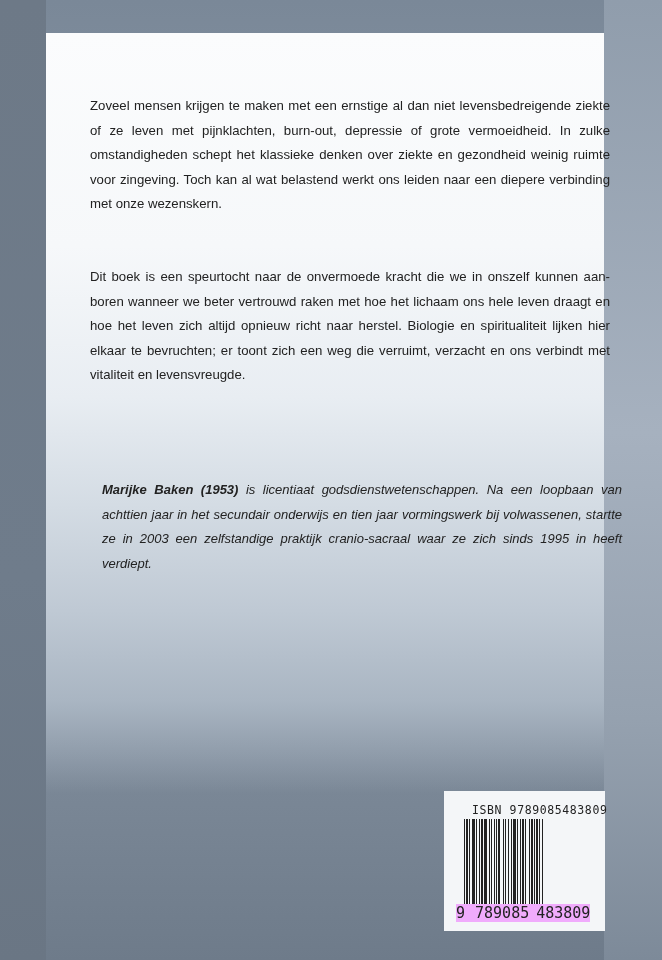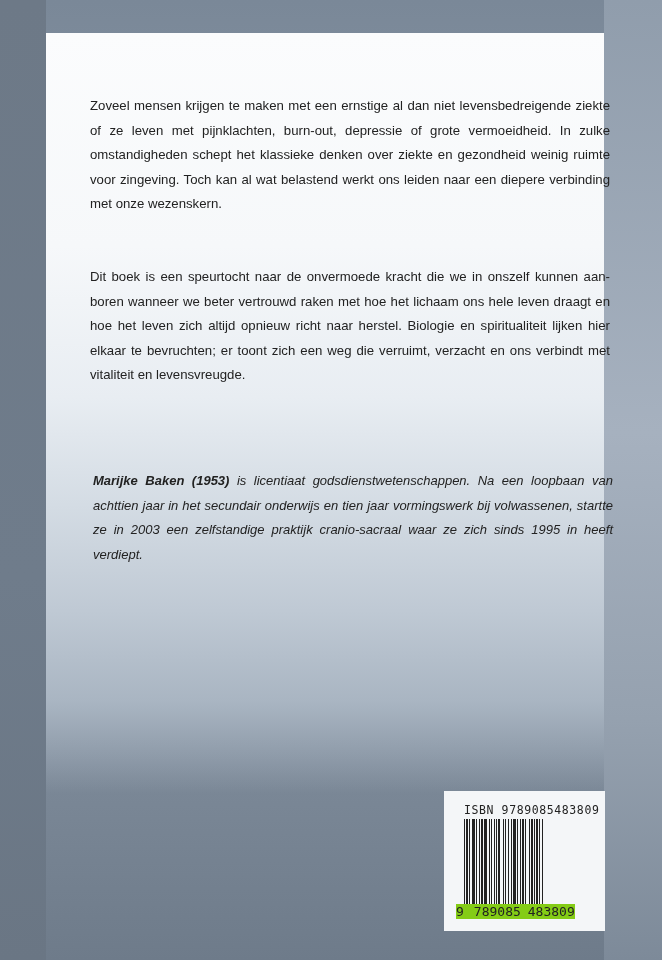--- a/index.html
+++ b/index.html
@@ -30,52 +30,52 @@
   }
   .p1 { top:94px; }
   .p2 { top:265px; }
   .bio { top:466px; font-style:italic; font-size:13px; }
   .bio b { font-weight:bold; }
   .barcode-box {
     position:absolute; left:444px; top:791px; width:161px; height:140px;
     background:#f4f6f8;
   }
   .isbn-label {
-    position:absolute; left:20px; top:12px;
+    position:absolute; left:28px; top:12px;
     font-family:"DejaVu Sans Mono", monospace; font-size:11.5px; color:#222;
     letter-spacing:0.6px; white-space:nowrap;
   }
   .bars {
     position:absolute; left:20px; top:28px; width:124px; height:96px;
     display:flex; align-items:flex-start;
   }
   .bar { height:86px; background:#222; }
   .bar.tall { height:96px; }
   .gap { height:86px; }
   .digits {
     position:absolute; left:12px; top:113px;
-    font-family:"DejaVu Sans Mono", monospace; font-size:13px; color:#222;
-    white-space:nowrap; background:#84cc16;
+    font-family:"DejaVu Sans Mono", monospace; font-size:15px; color:#222;
+    white-space:nowrap; background:#f0abfc;
   }
   .digits span { display:inline-block; }
   .d-first { margin-right:10px; }
   .d-mid { margin-right:7px; }
 </style>
 </head>
 <body>
 
 <div class="bg-left"></div>
 <div class="bg-right"></div>
 
 <div class="panel"></div>
 
 <p class="text-block p1" style="margin:0">Zoveel mensen krijgen te maken met een ernstige al dan niet levensbedreigende ziekte of ze leven met pijnklachten, burn-out, depressie of grote vermoeidheid. In zulke omstandigheden schept het klassieke denken over ziekte en gezondheid weinig ruimte voor zingeving. Toch kan al wat belastend werkt ons leiden naar een diepere verbinding met onze wezenskern.</p>
 <p class="text-block p2" style="margin:0">Dit boek is een speurtocht naar de onvermoede kracht die we in onszelf kunnen aan-boren wanneer we beter vertrouwd raken met hoe het lichaam ons hele leven draagt en hoe het leven zich altijd opnieuw richt naar herstel. Biologie en spiritualiteit lijken hier elkaar te bevruchten; er toont zich een weg die verruimt, verzacht en ons verbindt met vitaliteit en levensvreugde.</p>
 
-<p class="text-block bio" style="margin:3px"><b>Marijke Baken (1953)</b><span> is licentiaat godsdienstwetenschappen. Na een loopbaan van achttien jaar in het secundair onderwijs en tien jaar vormingswerk bij volwassenen, startte ze in 2003 een zelfstandige praktijk cranio-sacraal waar ze zich sinds 1995 in heeft verdiept.</span></p>
+<p class="text-block bio" style="margin:12px"><b>Marijke Baken (1953)</b><span> is licentiaat godsdienstwetenschappen. Na een loopbaan van achttien jaar in het secundair onderwijs en tien jaar vormingswerk bij volwassenen, startte ze in 2003 een zelfstandige praktijk cranio-sacraal waar ze zich sinds 1995 in heeft verdiept.</span></p>
 
 <div class="barcode-box">
   <div class="isbn-label">ISBN 9789085483809</div>
   <div class="bars" id="bars">
       <div class="bar tall" style="width: 1px;"></div>
       <div class="gap" style="width: 1px;"></div>
       <div class="bar tall" style="width: 2px;"></div>
       <div class="gap" style="width: 1px;"></div>
       <div class="bar" style="width: 1px;"></div>
       <div class="gap" style="width: 2px;"></div>

